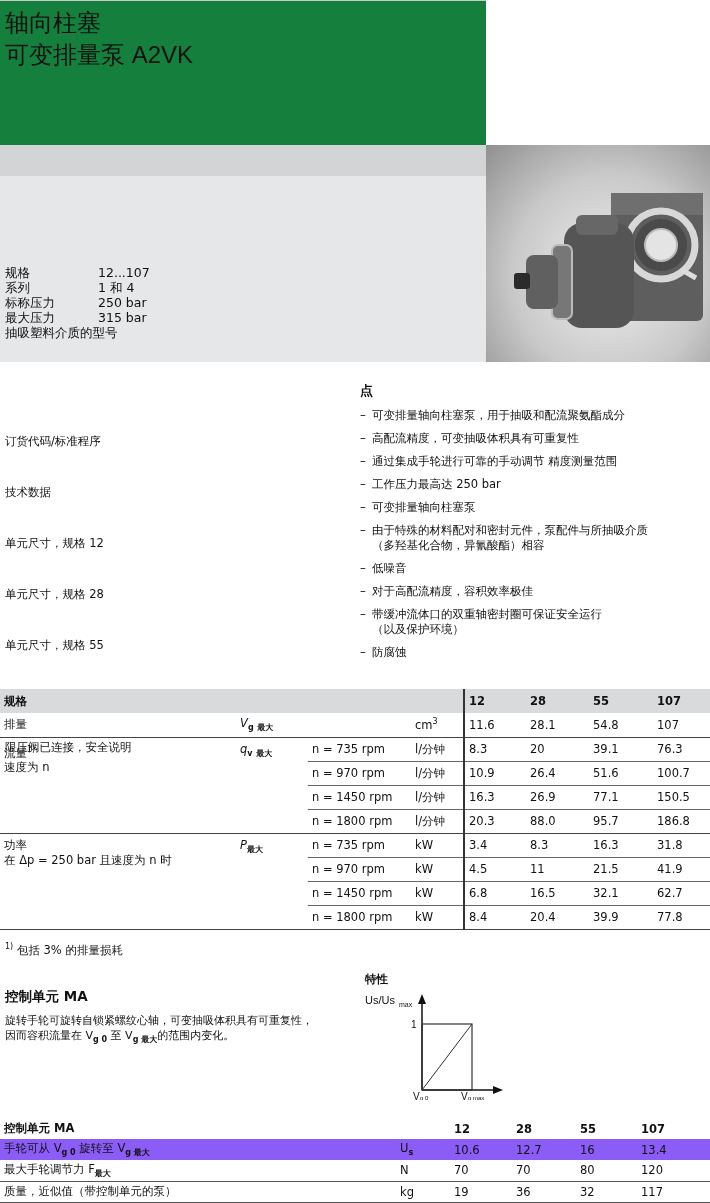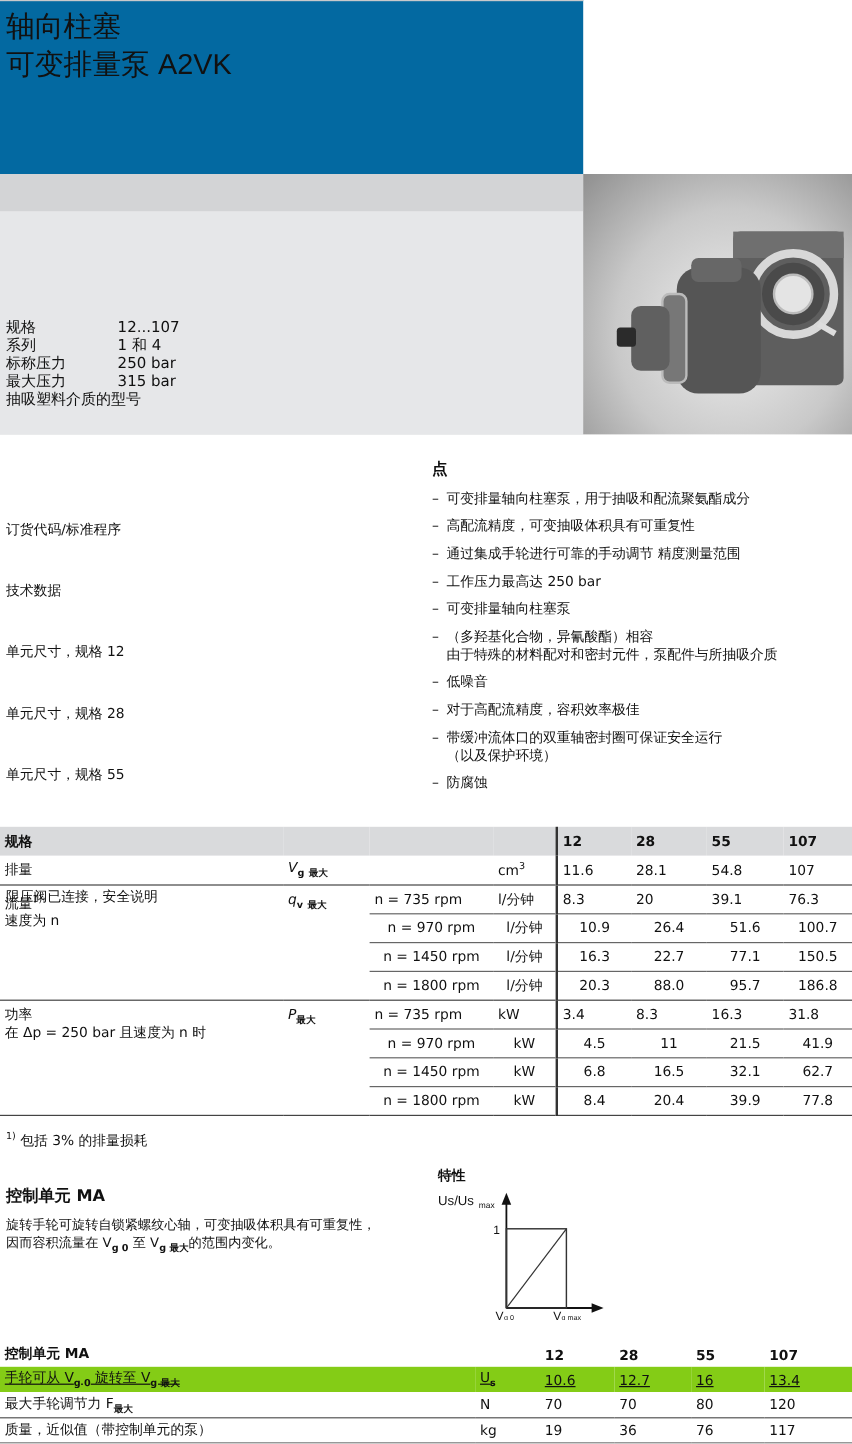--- a/index.html
+++ b/index.html
@@ -1,19 +1,19 @@
 <!DOCTYPE html>
 <html><head>
 <meta charset="utf-8">
 <style>
   * { box-sizing: border-box; margin: 0; padding: 0; }
   html, body { width: 710px; height: 1203px; background: #ffffff; overflow: hidden; }
   body { font-family: "DejaVu Sans", "Liberation Sans", sans-serif; color: #111; position: relative; font-size: 12px; }
 
-  .hdr-top { position: absolute; left: 0; top: 0; width: 486px; height: 145px; background: #0369a1; border-top: 1px solid #c8c9cb; }
+  .hdr-top { position: absolute; left: 0; top: 0; width: 486px; height: 145px; background: #15803d; border-top: 1px solid #c8c9cb; }
   .hdr-title { position: absolute; left: 5px; top: 6px; font-size: 24px; line-height: 32px; color: #111; font-family: "Liberation Sans", "DejaVu Sans", sans-serif; }
   .hdr-mid { position: absolute; left: 0; top: 145px; width: 486px; height: 217px; background: #d3d4d6; }
   .hdr-bot { position: absolute; left: 0; top: 176px; width: 486px; height: 186px; background: #e6e7e9; }
   .hdr-photo { position: absolute; left: 486px; top: 145px; width: 224px; height: 217px;
     background: radial-gradient(ellipse at 55% 60%, #eeeeee 0%, #c9c9c9 55%, #8f8f8f 100%); overflow: hidden; }
 
   .specs { position: absolute; left: 5px; top: 265px; font-size: 12.5px; line-height: 15px; }
   .spec-row { display: flex; }
   .spec-k { width: 93px; }
   .spec-v { }
@@ -27,38 +27,38 @@
   .feat-dash { width: 12px; flex: none; }
 
   .values-title { position: absolute; left: 5px; top: 697px; font-weight: bold; font-size: 13px; }
 
   table.vt { position: absolute; left: 0; top: 689px; width: 710px; border-collapse: collapse; font-size: 11.5px; }
   table.vt td { height: 24px; padding: 0 4px; vertical-align: middle; }
   table.vt tr.head td { background: #d9dadc; font-weight: bold; height: 24px; }
   .c1 { width: 236px; } .c2 { width: 72px; } .c3 { width: 103px; } .c4 { width: 53px; }
   .c5 { width: 62px; border-left: 2px solid #333; } .c6 { width: 63px; } .c7 { width: 64px; } .c8 { }
   .bt { border-top: 1.5px solid #444; }
-  .btl { border-top: 1px solid #666; text-align: center; }
+  .btl { border-top: 1px solid #666; }
   .ital { font-style: italic; }
   sub.s { font-size: 8px; font-style: normal; font-weight: bold; }
   sup { font-size: 8px; }
   .ml { vertical-align: top !important; padding-top: 4px !important; line-height: 15px; }
 
   .footnote { position: absolute; left: 5px; top: 942px; font-size: 11.5px; }
 
   .ma-title { position: absolute; left: 5px; top: 988px; font-weight: bold; font-size: 13.5px; }
   .ma-desc { position: absolute; left: 5px; top: 1013px; width: 350px; font-size: 11px; line-height: 15px; }
 
   .char-title { position: absolute; left: 365px; top: 972px; font-weight: bold; font-size: 11.5px; }
   .char-svg { position: absolute; left: 365px; top: 990px; }
 
   table.mt { position: absolute; left: 0; top: 1118px; width: 710px; border-collapse: collapse; font-size: 11.5px; }
   table.mt td { height: 21px; padding: 0 4px; vertical-align: middle; }
   table.mt tr.head td { font-weight: bold; }
-  table.mt tr.shade td { background: #84cc16; text-decoration: underline; }
+  table.mt tr.shade td { background: #8b5cf6; }
   .m1 { width: 396px; } .m2 { width: 54px; margin-left: 17px; } .m3 { width: 62px; } .m4 { width: 64px; } .m5 { width: 61px; } .m6 { }
   .mbt { border-top: 1.5px solid #555; }
   .mbb { border-bottom: 1.5px solid #555; }
 </style>
 </head>
 <body>
 
 <div class="hdr-top">
   <div class="hdr-title">
     <div>轴向柱塞</div>
@@ -149,22 +149,22 @@
     </div>
   <div class="feat-item">
       <span class="feat-dash">–</span>
       <div>
         <div>可变排量轴向柱塞泵</div>
       </div>
     </div>
   <div class="feat-item">
       <span class="feat-dash">–</span>
       <div>
+        <div>由于特殊的材料配对和密封元件，泵配件与所抽吸介质</div>
         <div>（多羟基化合物，异氰酸酯）相容</div>
-        <div>由于特殊的材料配对和密封元件，泵配件与所抽吸介质</div>
       </div>
     </div>
   <div class="feat-item">
       <span class="feat-dash">–</span>
       <div>
         <div>低噪音</div>
       </div>
     </div>
   <div class="feat-item">
       <span class="feat-dash">–</span>
@@ -226,21 +226,21 @@
     <td class="c4 btl">l/分钟</td>
     <td class="c5 btl">10.9</td>
     <td class="c6 btl">26.4</td>
     <td class="c7 btl">51.6</td>
     <td class="c8 btl">100.7</td>
   </tr>
   <tr>
     <td class="c3 btl">n = 1450 rpm</td>
     <td class="c4 btl">l/分钟</td>
     <td class="c5 btl">16.3</td>
-    <td class="c6 btl">22.7</td>
+    <td class="c6 btl">26.9</td>
     <td class="c7 btl">77.1</td>
     <td class="c8 btl">150.5</td>
   </tr>
   <tr>
     <td class="c3 btl">n = 1800 rpm</td>
     <td class="c4 btl">l/分钟</td>
     <td class="c5 btl">20.3</td>
     <td class="c6 btl">88.0</td>
     <td class="c7 btl">95.7</td>
     <td class="c8 btl">186.8</td>
@@ -335,17 +335,17 @@
     <td class="m3">70</td>
     <td class="m4">70</td>
     <td class="m5">80</td>
     <td class="m6">120</td>
   </tr>
   <tr>
     <td class="m1 mbt mbb">质量，近似值（带控制单元的泵）</td>
     <td class="m2 mbt mbb">kg</td>
     <td class="m3 mbt mbb">19</td>
     <td class="m4 mbt mbb">36</td>
-    <td class="m5 mbt mbb">76</td>
+    <td class="m5 mbt mbb">32</td>
     <td class="m6 mbt mbb">117</td>
   </tr>
 </tbody>
   </table>
 
 </body></html>

